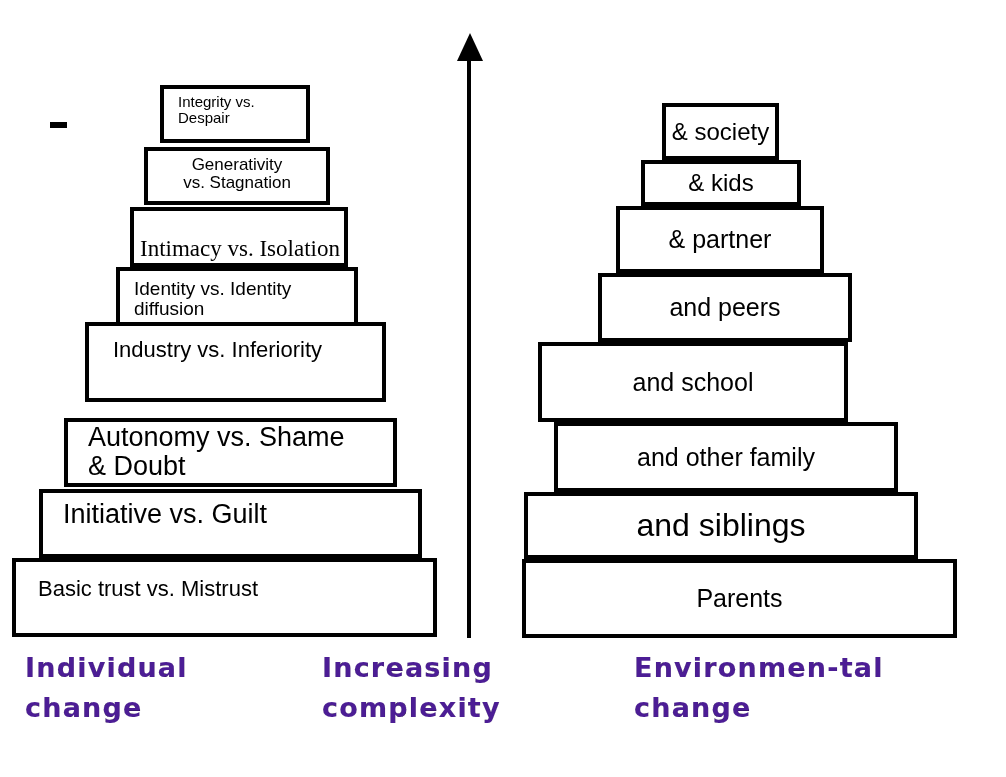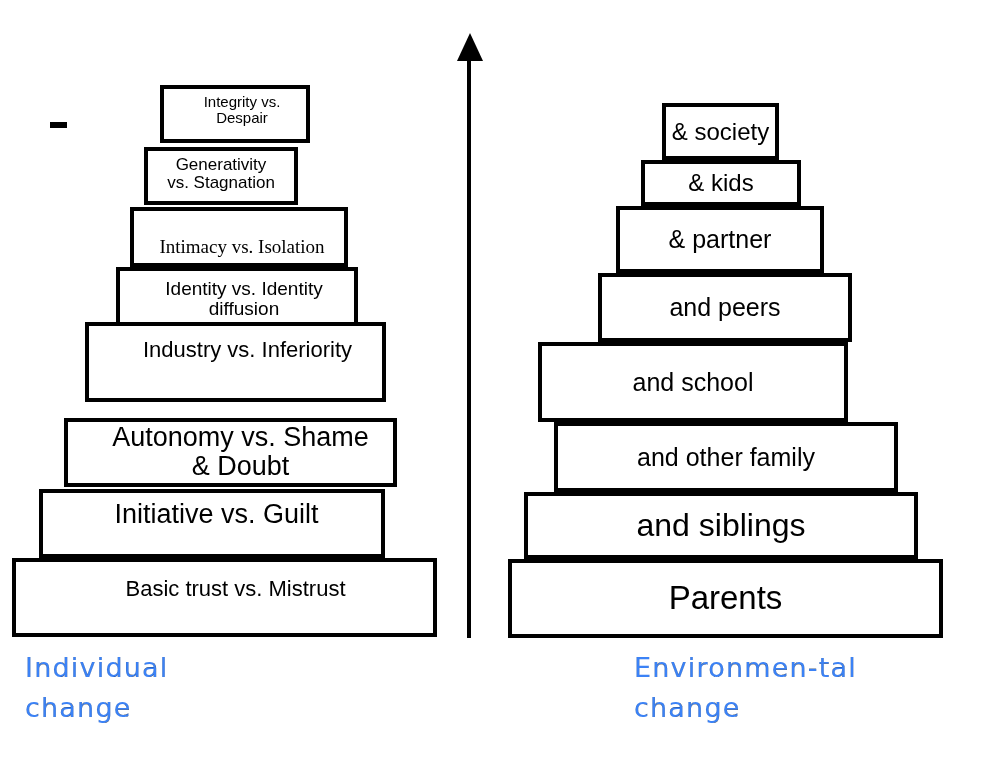--- a/index.html
+++ b/index.html
@@ -22,21 +22,21 @@
     position: absolute;
     box-sizing: border-box;
     border: 4px solid #000000;
     background: #ffffff;
     color: #000000;
     line-height: 1.06;
     white-space: pre-line;
   }
   
   .left .step {
-    text-align: center;
+    text-align: left;
     padding: 5px 0 0 14px;
   }
   
   .right .step {
     display: flex;
     align-items: center;
     justify-content: center;
     text-align: center;
     padding: 0 16px;
   }
@@ -65,56 +65,56 @@
 
   
   #dash-mark {
     position: absolute;
     background: #000000;
   }
 
   
   .caption {
     position: absolute;
-    color: #3b82f6;
+    color: #4c1d95;
     font-family: "DejaVu Sans", sans-serif;
-    font-weight: 400;
+    font-weight: 700;
     font-size: 27px;
     line-height: 1.48;
     letter-spacing: 1.2px;
     white-space: pre-line;
     -webkit-text-stroke: 0.1px #000;
   }
 </style>
 </head>
 <body>
 
 <div id="canvas">
 
   <div id="dash-mark" style="left:50px; top:122px; width:17px; height:6px;"></div>
 
   <div class="left">
 
     <div class="step" style="left:160px; top:85px; width:150px; height:58px; font-size:15px;">Integrity vs.
 Despair</div>
 
-    <div class="step" style="left:144px; top:147px; width:154px; height:58px; font-size:17px; text-align:center; padding:5px 0 0 0;">Generativity
+    <div class="step" style="left:144px; top:147px; width:186px; height:58px; font-size:17px; text-align:center; padding:5px 0 0 0;">Generativity
 vs.  Stagnation</div>
 
-    <div class="step serif" style="left:130px; top:207px; width:218px; height:60px; font-size:19px; padding:26px 0 0 6px;">Intimacy vs.  Isolation</div>
+    <div class="step serif" style="left:130px; top:207px; width:218px; height:60px; font-size:23px; padding:26px 0 0 6px;">Intimacy vs.  Isolation</div>
 
     <div class="step" style="left:116px; top:267px; width:242px; height:69px; font-size:19px; padding:8px 0 0 14px;">Identity vs. Identity
 diffusion</div>
 
     <div class="step" style="left:85px; top:322px; width:301px; height:80px; font-size:22px; padding:12px 0 0 24px;">Industry vs.  Inferiority</div>
 
     <div class="step" style="left:64px; top:418px; width:333px; height:69px; font-size:27px; padding:1px 0 0 20px;">Autonomy vs.  Shame
 &amp; Doubt</div>
 
-    <div class="step" style="left:39px; top:489px; width:346px; height:69px; font-size:27px; padding:7px 11px 0 20px;">Initiative vs.  Guilt</div>
+    <div class="step" style="left:39px; top:489px; width:383px; height:69px; font-size:27px; padding:7px 11px 0 20px;">Initiative vs.  Guilt</div>
 
     <div class="step" style="left:12px; top:558px; width:425px; height:79px; font-size:22px; padding:15px 0 0 22px;">Basic trust vs.  Mistrust</div>
   </div>
 
   <div id="arrow-head" style="left:457px; top:33px;"></div>
   <div id="arrow-shaft" style="left:467px; top:58px; width:4px; height:580px;"></div>
 
   <div class="right">
 
     <div class="step overflow" style="left:662px; top:103px; width:117px; height:57px; font-size:24px;">&amp; society</div>
@@ -124,23 +124,25 @@
     <div class="step" style="left:616px; top:206px; width:208px; height:67px; font-size:25px;">&amp; partner</div>
 
     <div class="step" style="left:598px; top:273px; width:254px; height:69px; font-size:25px;">and peers</div>
 
     <div class="step" style="left:538px; top:342px; width:310px; height:80px; font-size:25px;">and school</div>
 
     <div class="step" style="left:554px; top:422px; width:344px; height:70px; font-size:25px;">and other family</div>
 
     <div class="step" style="left:524px; top:492px; width:394px; height:67px; font-size:32px;">and siblings</div>
 
-    <div class="step" style="left:508px; top:559px; width:435px; height:79px; font-size:33px;">Parents</div>
+    <div class="step" style="left:522px; top:559px; width:435px; height:79px; font-size:25px;">Parents</div>
   </div>
 
   <div class="caption" style="left:25px; top:648px;">Individual
 change</div>
 
+  <div class="caption" style="left:322px; top:648px;">Increasing
+complexity</div>
 
   <div class="caption" style="left:634px; top:648px;">Environmen-tal
 change</div>
 
 </div>
 
 </body></html>

